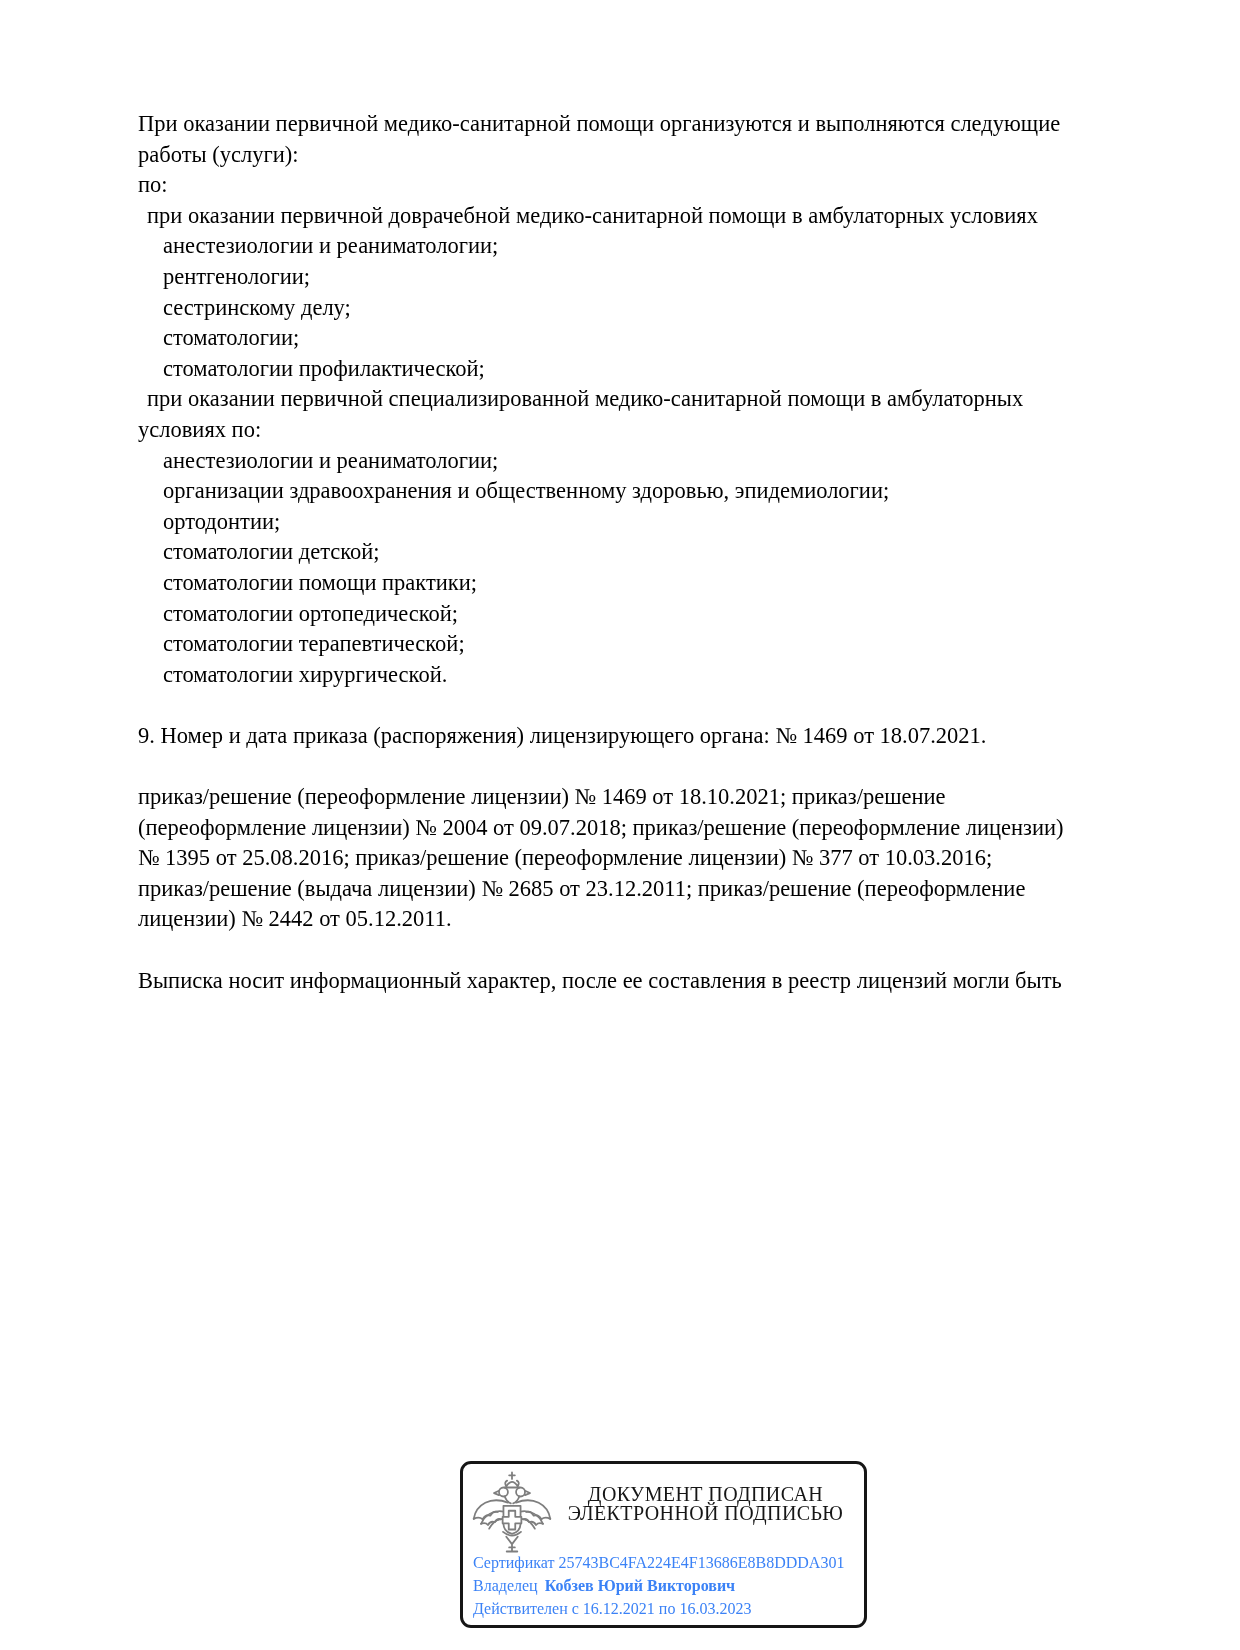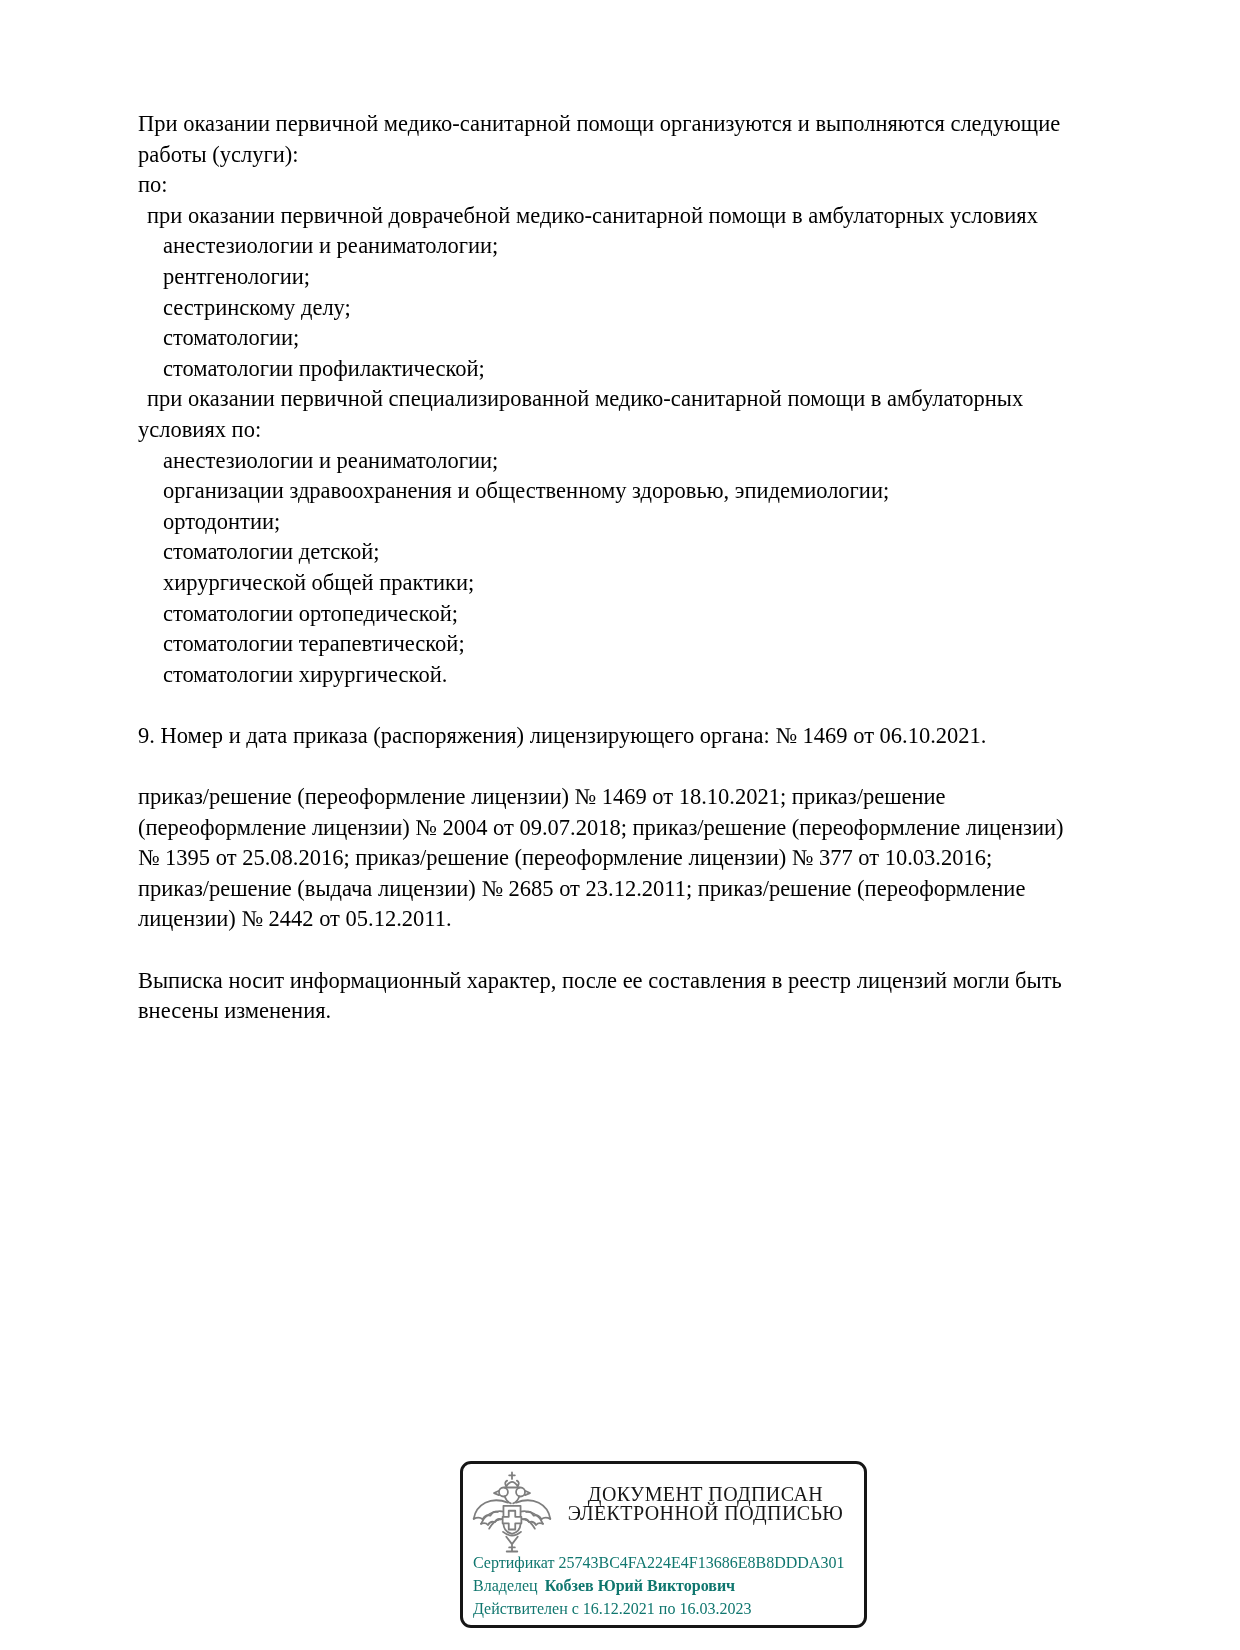--- a/index.html
+++ b/index.html
@@ -48,21 +48,21 @@
     letter-spacing: 0.4px;
     color: #161616;
   }
   .stamp-lines {
     position: absolute;
     left: 10px; top: 87px;
     width: 600px;
     font-size: 16px;
     line-height: 23px;
     white-space: nowrap;
-    color: #0f766e;
+    color: #3b82f6;
   }
   .owner-name { font-weight: bold; margin-left: 7px; }
 </style>
 </head>
 <body>
 
 <div class="page">
 
   <div class="doc-text">
       <div class="block">
@@ -74,38 +74,37 @@
         <div class="line ind-item">рентгенологии;</div>
         <div class="line ind-item">сестринскому делу;</div>
         <div class="line ind-item">стоматологии;</div>
         <div class="line ind-item">стоматологии профилактической;</div>
         <div class="line ind-sub">при оказании первичной специализированной медико-санитарной помощи в амбулаторных</div>
         <div class="line">условиях по:</div>
         <div class="line ind-item">анестезиологии и реаниматологии;</div>
         <div class="line ind-item">организации здравоохранения и общественному здоровью, эпидемиологии;</div>
         <div class="line ind-item">ортодонтии;</div>
         <div class="line ind-item">стоматологии детской;</div>
-        <div class="line ind-item">хирургической общей практики;</div>
+        <div class="line ind-item">стоматологии помощи практики;</div>
         <div class="line ind-item">стоматологии ортопедической;</div>
         <div class="line ind-item">стоматологии терапевтической;</div>
         <div class="line ind-item">стоматологии хирургической.</div>
       </div>
       <div class="block">
-        <div class="line">9. Номер и дата приказа (распоряжения) лицензирующего органа: № 1469 от 06.10.2021.</div>
+        <div class="line">9. Номер и дата приказа (распоряжения) лицензирующего органа: № 1469 от 18.07.2021.</div>
       </div>
       <div class="block">
         <div class="line">приказ/решение (переоформление лицензии) № 1469 от 18.10.2021; приказ/решение</div>
         <div class="line">(переоформление лицензии) № 2004 от 09.07.2018; приказ/решение (переоформление лицензии)</div>
         <div class="line">№ 1395 от 25.08.2016; приказ/решение (переоформление лицензии) № 377 от 10.03.2016;</div>
         <div class="line">приказ/решение (выдача лицензии) № 2685 от 23.12.2011; приказ/решение (переоформление</div>
         <div class="line">лицензии) № 2442 от 05.12.2011.</div>
       </div>
       <div class="block">
         <div class="line">Выписка носит информационный характер, после ее составления в реестр лицензий могли быть</div>
-        <div class="line">внесены изменения.</div>
       </div>
     </div>
 
   <div class="stamp">
     <svg class="emblem" width="82" height="88" viewBox="0 0 100 108" aria-hidden="true">
       <g fill="none" stroke="#7e7e7e" stroke-width="2.2" stroke-linecap="round" stroke-linejoin="round">
 
         <path d="M50 3 v8 M46.5 6.5 h7"></path>
 
         <path d="M43 20 q7 -11 14 0 M41 21.5 h18 M43 20 q-3 -5 1 -7 M57 20 q3 -5 -1 -7"></path>

